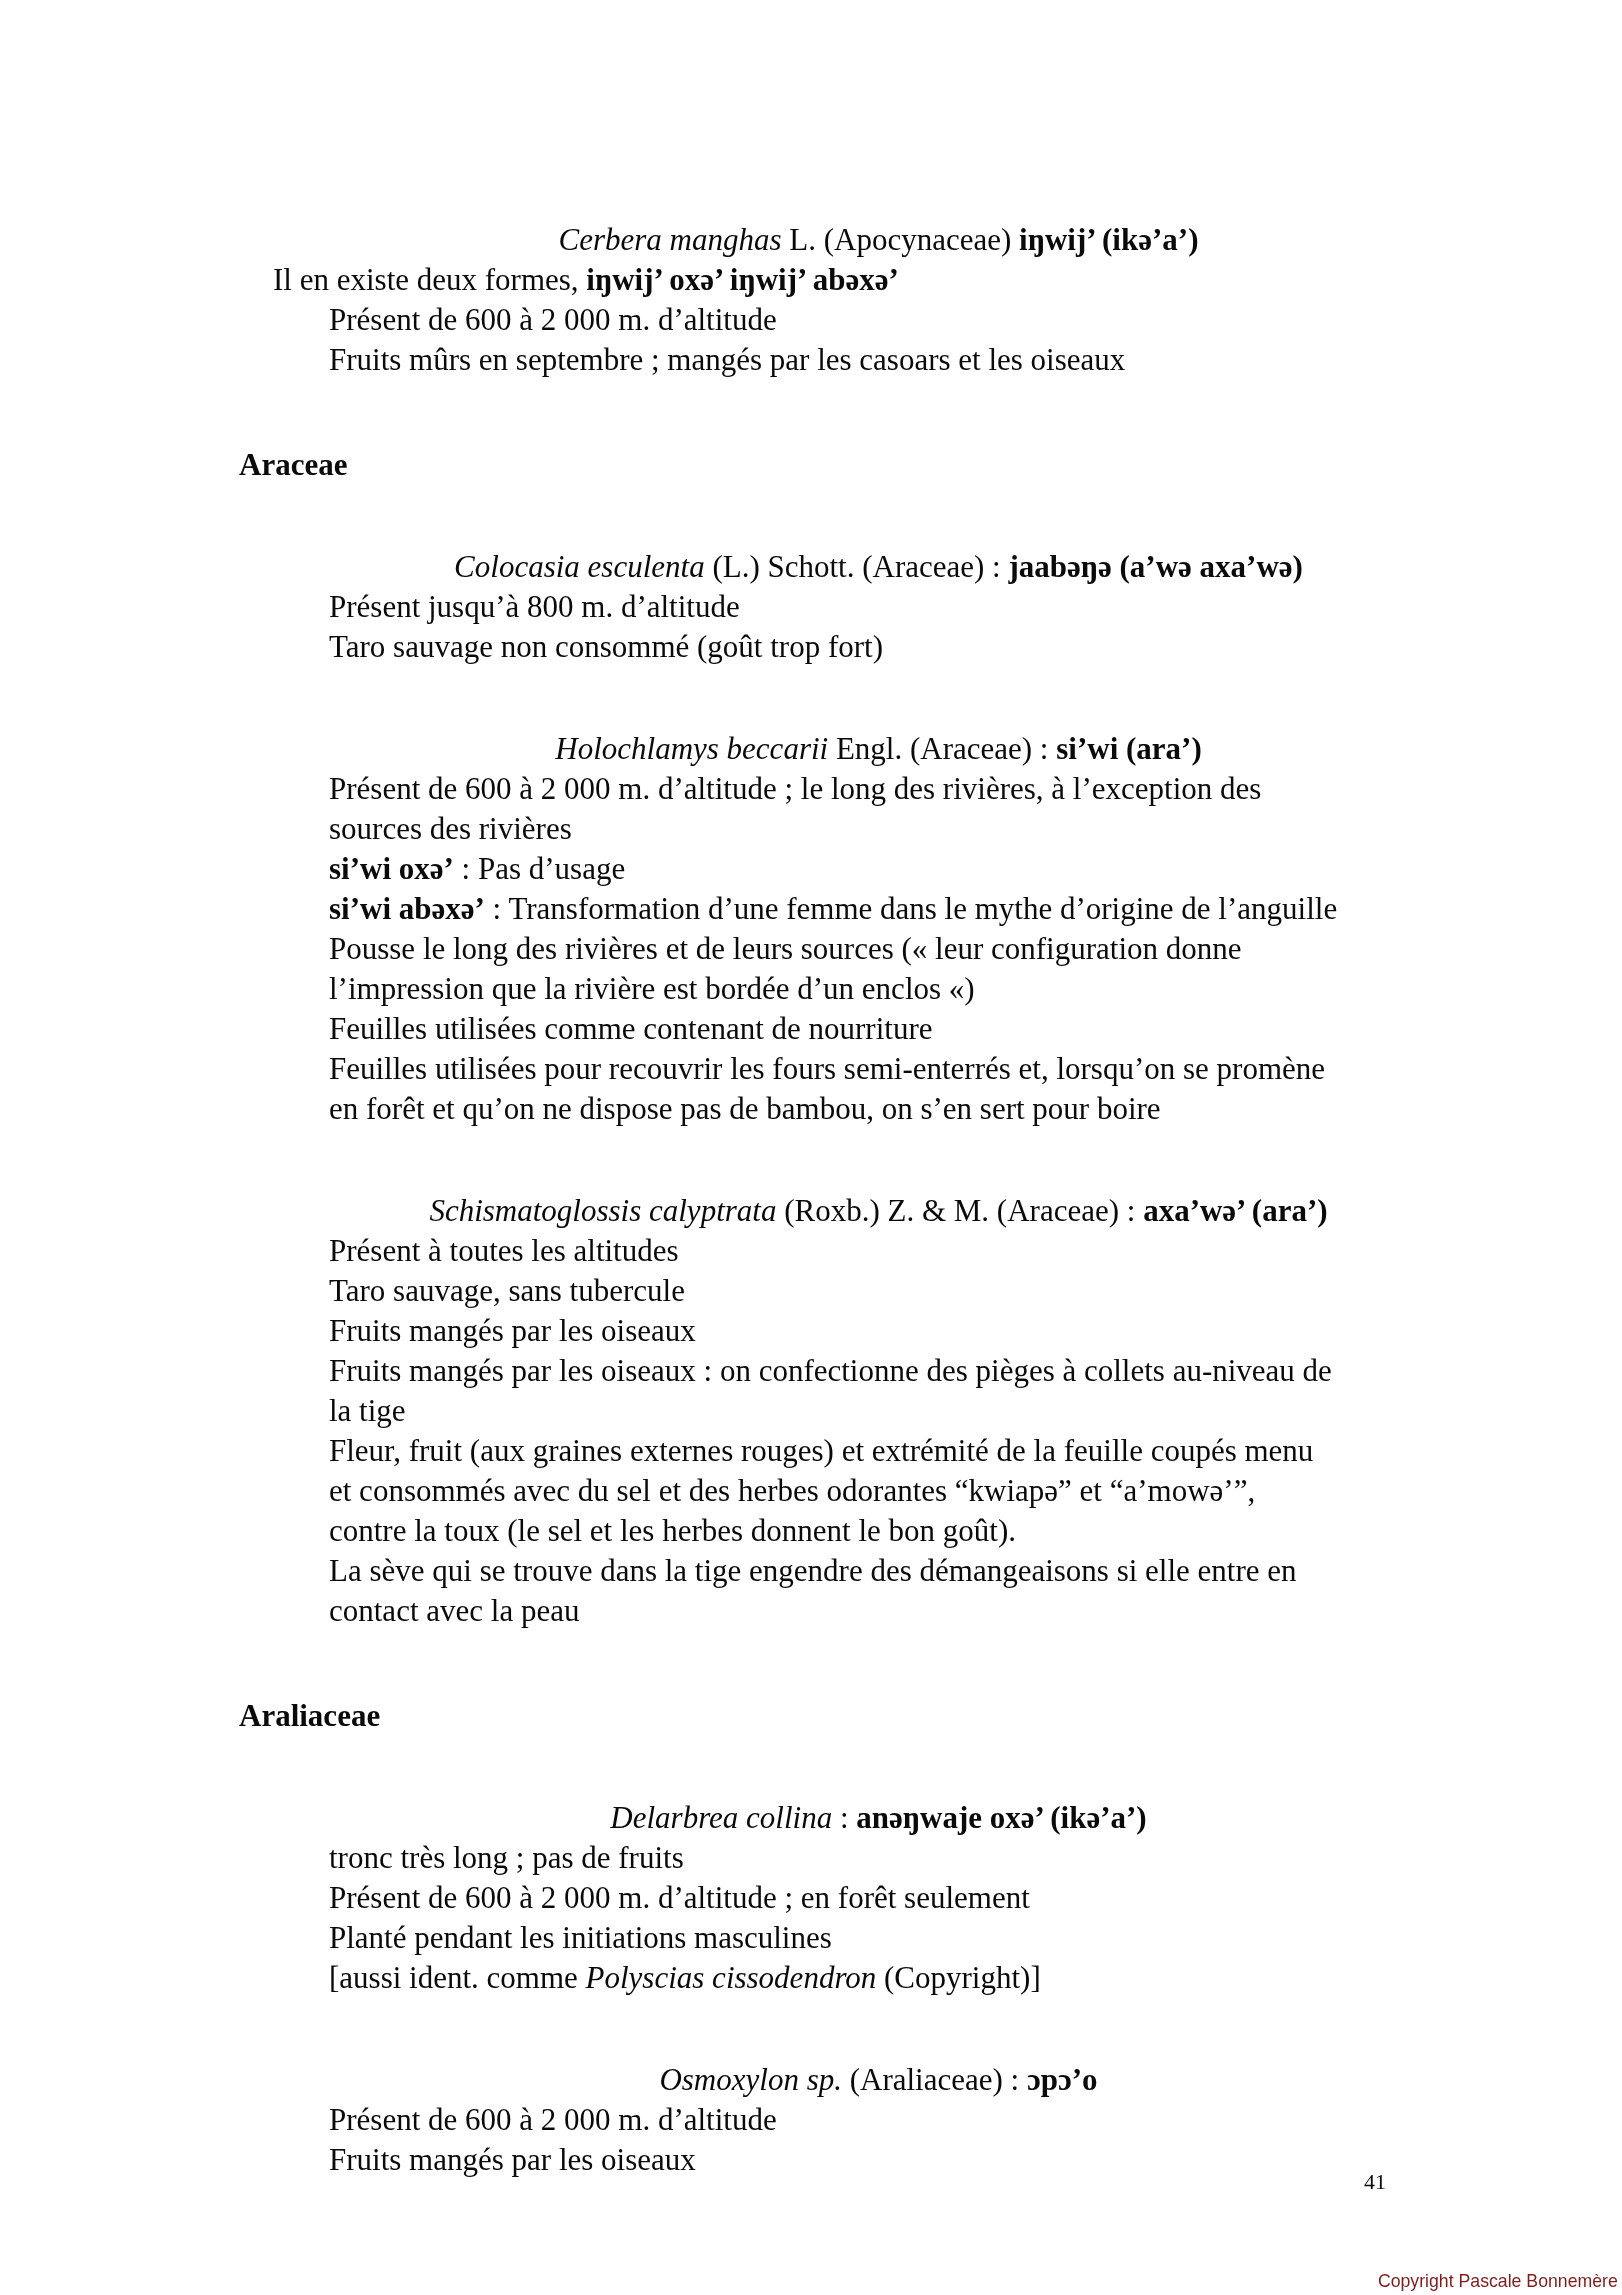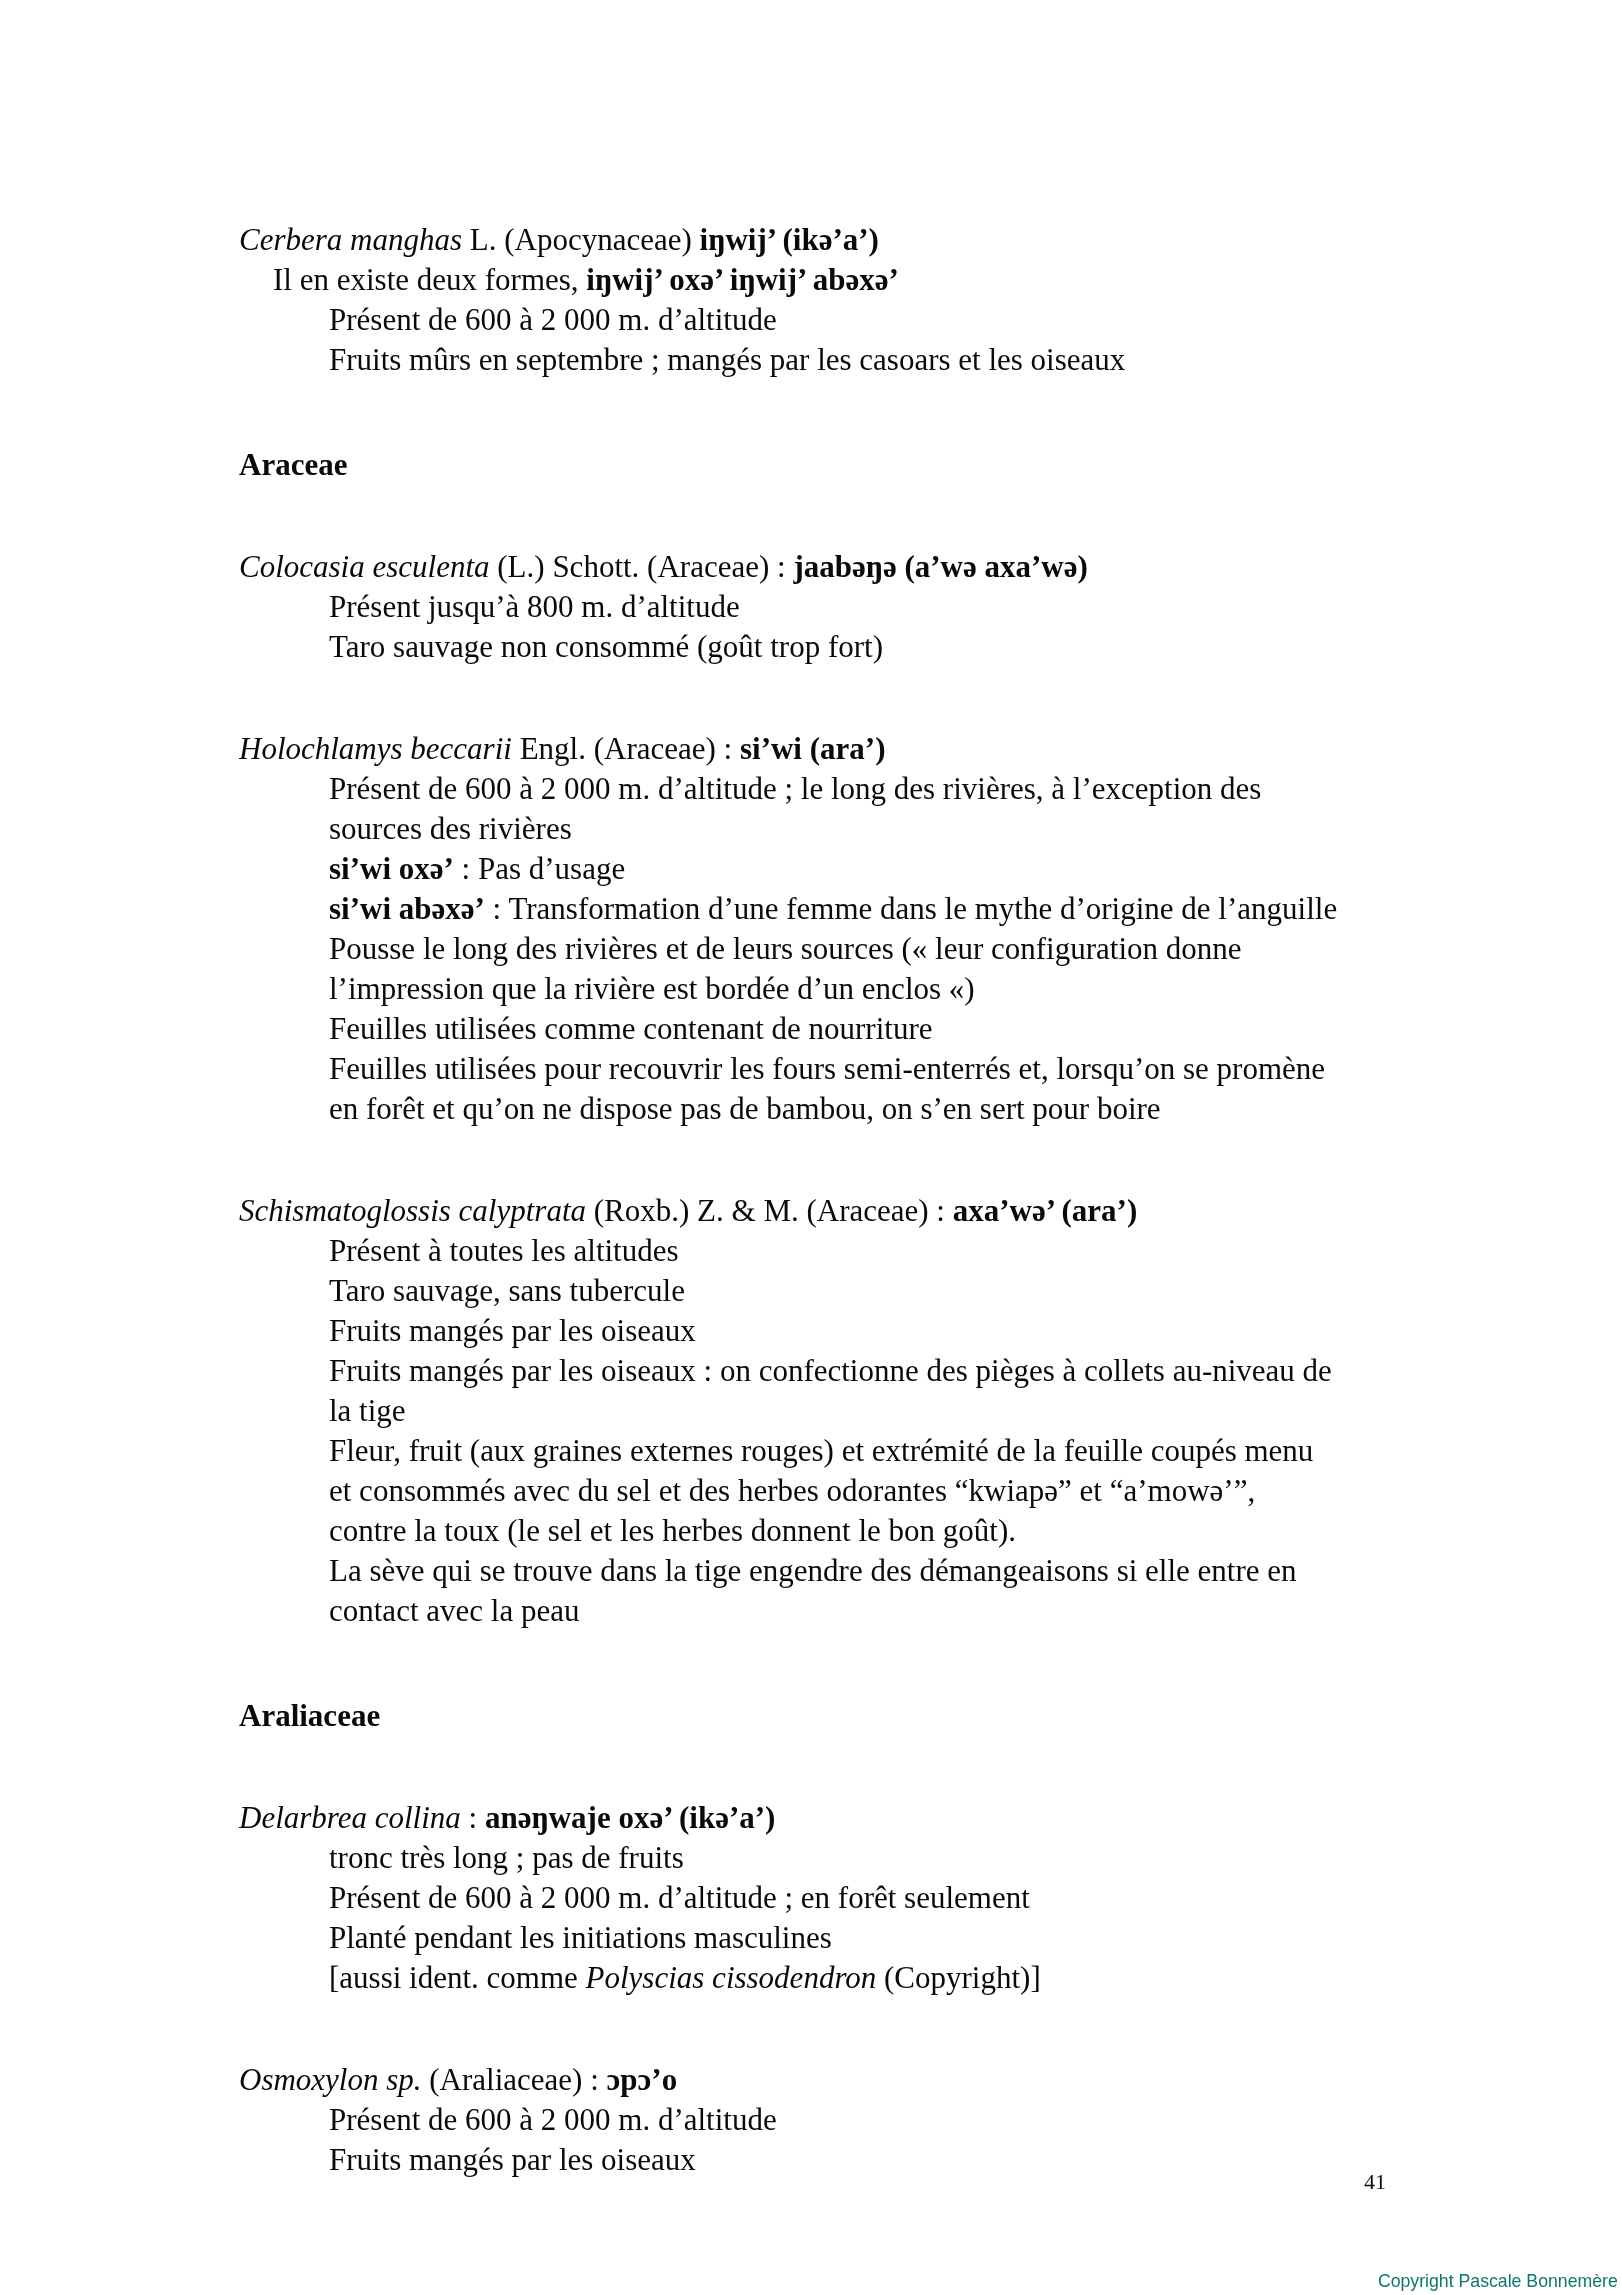--- a/index.html
+++ b/index.html
@@ -25,40 +25,40 @@
     font-size: 31px;
     line-height: 40px;
   }
   .entry { margin-top: 62px; }
   .entry:first-child { margin-top: 0; }
   .heading {
     margin-top: 65px;
     font-weight: bold;
   }
   .line { white-space: nowrap; }
-  .ind-0 { padding-left: 0; }
+  .ind-0 { padding-left: 0; text-align: center; }
   .ind-1 { padding-left: 34px; }
   .ind-2 { padding-left: 90px; }
   .seg   { }
   .seg-i { font-style: italic; }
   .seg-b { font-weight: bold; }
   .page-number {
     position: absolute;
     left: 1364px;
     top: 2163px;
     font-size: 22px;
     line-height: 37px;
   }
   .copyright {
     position: absolute;
     right: 5.2px;
     bottom: 2.6px;
     font-family: "Liberation Sans", sans-serif;
     font-size: 17.7px;
-    color: #0f766e;
+    color: #7f1d1d;
   }
 </style>
 </head>
 <body>
 
 <div class="page">
   <div class="doc-content" id="doc-content">
       <div class="entry">
         <div class="line ind-0"><span class="seg seg-i">Cerbera manghas</span><span class="seg"> L. (Apocynaceae) </span><span class="seg seg-b">iŋwij’ (ikə’a’)</span></div>
         <div class="line ind-1"><span class="seg">Il en existe deux formes, </span><span class="seg seg-b">iŋwij’ oxə’ iŋwij’ abəxə’</span></div>

